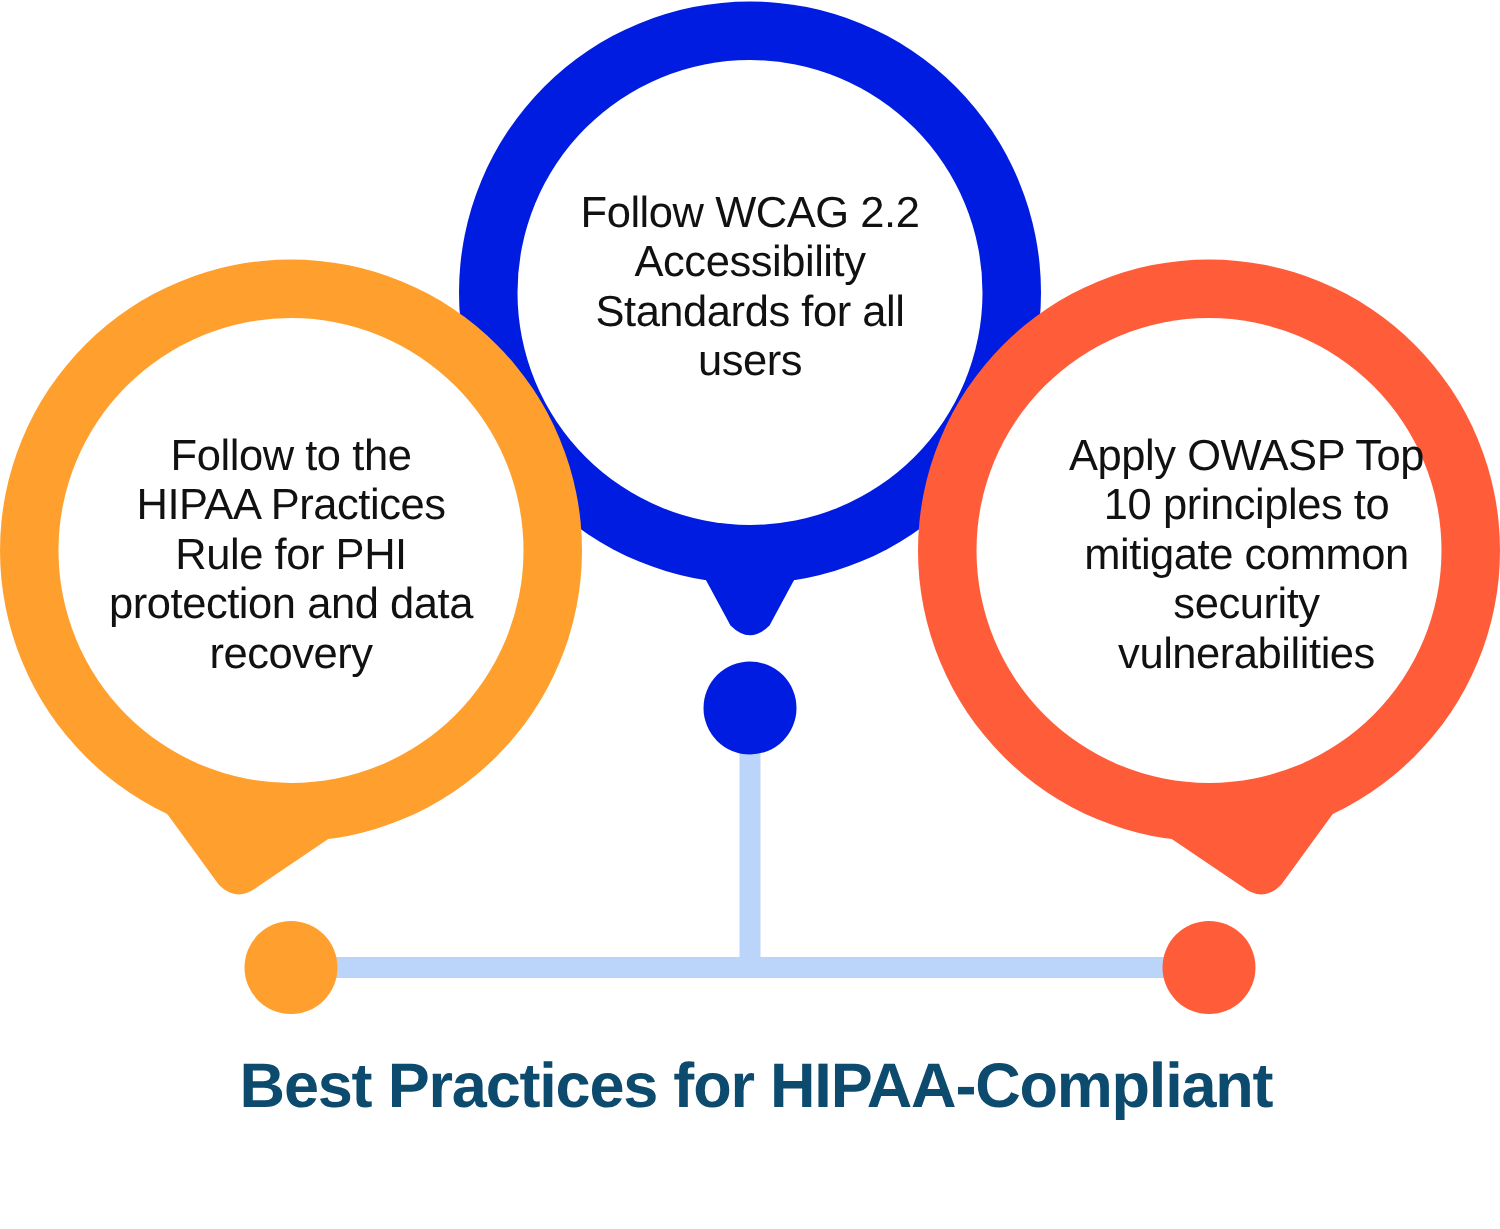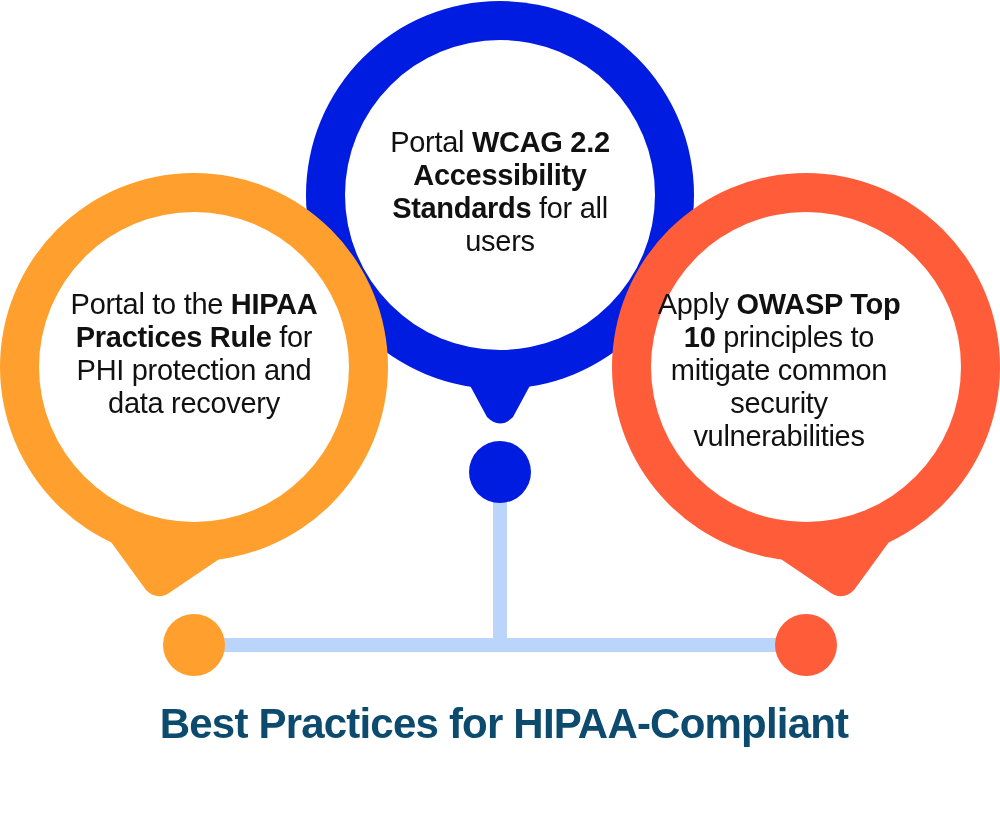--- a/index.html
+++ b/index.html
@@ -1,19 +1,19 @@
 <!DOCTYPE html>
 <html><head>
 <meta charset="utf-8">
 <style>
   html,body{margin:0;padding:0;background:#ffffff;}
   body{width:1000px;height:819px;position:relative;overflow:hidden;font-family:"Liberation Sans",sans-serif;}
   svg.canvas{position:absolute;left:0;top:0;}
   .pin-text{position:absolute;text-align:center;color:#111111;font-size:29px;line-height:33px;letter-spacing:-0.3px;}
-  .pin-text b{font-weight:700;}
+  .pin-text b{font-weight:400;}
   .title{position:absolute;left:4px;top:702px;width:1000px;text-align:center;font-weight:700;font-size:42px;line-height:44px;color:#0c4a6e;letter-spacing:-0.8px;}
 </style>
 </head>
 <body>
 
 <svg class="canvas" width="1000" height="819" viewBox="0 0 1000 819">
 
   <rect x="493" y="470" width="14" height="180" fill="#BBD5FA"></rect>
   <rect x="194" y="638" width="612" height="14" fill="#BBD5FA"></rect>
 
@@ -34,26 +34,26 @@
     <circle cx="806" cy="367" r="194" fill="#FF5C39"></circle>
     <circle cx="806" cy="367" r="155" fill="#ffffff"></circle>
   </g>
 
   <circle cx="500" cy="472" r="31" fill="#001CE0"></circle>
   <circle cx="194" cy="645" r="31" fill="#FFA02E"></circle>
   <circle cx="806" cy="645" r="31" fill="#FF5C39"></circle>
 </svg>
 
 <div class="pin-text" style="left:385px;top:126px;width:230px;">
-  <span>Portal </span><b>WCAG 2.2 Accessibility Standards</b><span> for all users</span>
+  <span>Follow </span><b>WCAG 2.2 Accessibility Standards</b><span> for all users</span>
 </div>
 
 <div class="pin-text" style="left:69px;top:288px;width:250px;">
-  <span>Portal to the </span><b>HIPAA Practices Rule</b><span> for PHI protection and data recovery</span>
+  <span>Follow to the </span><b>HIPAA Practices Rule</b><span> for PHI protection and data recovery</span>
 </div>
 
-<div class="pin-text" style="left:644px;top:288px;width:270px;">
+<div class="pin-text" style="left:696px;top:288px;width:270px;">
   <span>Apply </span><b>OWASP Top 10</b><span> principles to mitigate common security vulnerabilities</span>
 </div>
 
 <div class="title">
   <div>Best Practices for HIPAA-Compliant</div>
 </div>
 
 </body></html>

